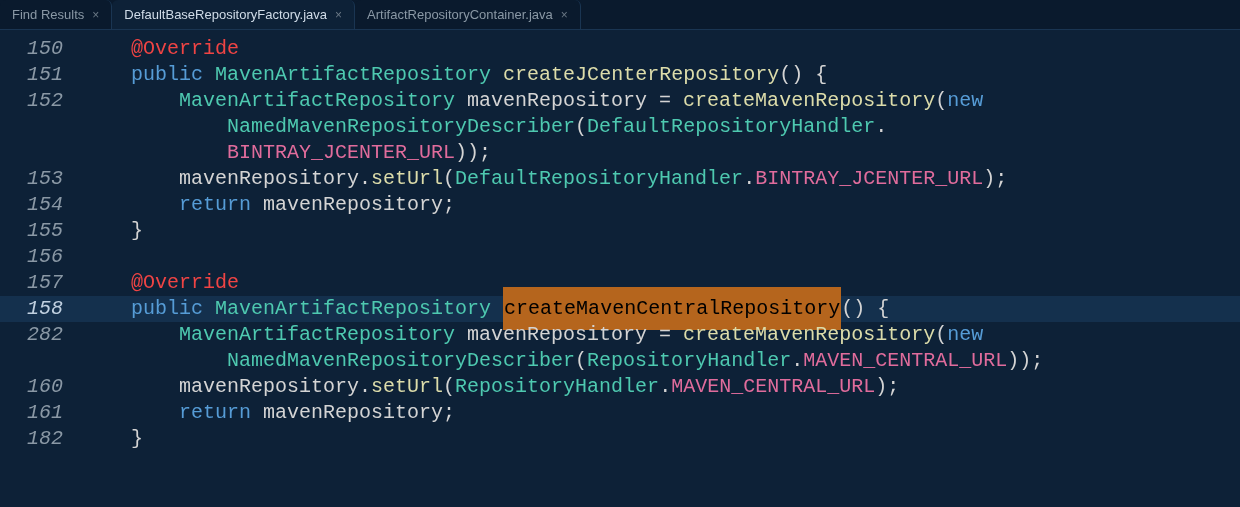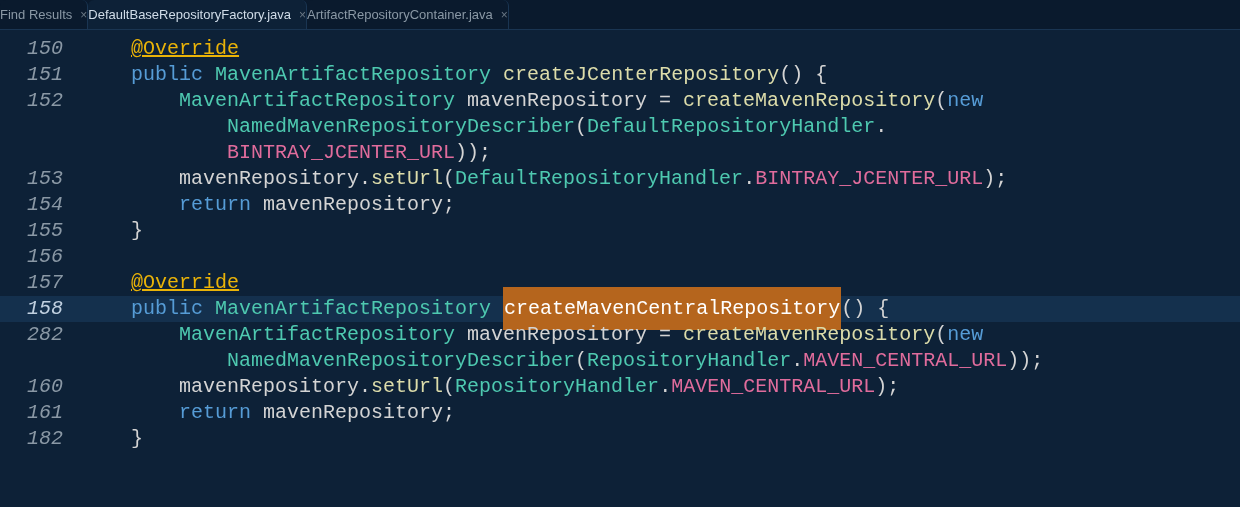--- a/index.html
+++ b/index.html
@@ -14,21 +14,21 @@
   }
   .tabs {
     display: flex;
     background: #0a1a2d;
     height: 30px;
     border-bottom: 1px solid #1a3552;
   }
   .tab {
     display: flex;
     align-items: center;
-    padding: 0 0;
+    padding: 0 12px;
     font-family: 'Segoe UI', Tahoma, sans-serif;
     font-size: 13px;
     color: #aab8c5;
     border-right: 1px solid #1a3552;
     border-top-left-radius: 6px;
     border-top-right-radius: 6px;
     position: relative;
     cursor: pointer;
     gap: 8px;
   }
@@ -76,31 +76,31 @@
     line-height: 26px;
     position: relative;
   }
   .code .line {
     height: 26px;
     padding-left: 8px;
   }
   .code .line.current {
     background: #14304d;
   }
-  .tok-annotation { color: #eab308; text-decoration: underline; }
+  .tok-annotation { color: #ef4444; }
   .tok-keyword2 { color: #569cd6; }
   .tok-type { color: #4ec9b0; }
   .tok-method { color: #dcdcaa; }
   .tok-const { color: #e06c9c; }
   .tok-punct { color: #d4d4d4; }
   .tok-new { color: #569cd6; }
   .tok-ident { color: #d4d4d4; }
   .highlight {
     background: #b5651d;
-    color: #ffffff;
+    color: #000000;
     padding: 10px 1px;
   }
 </style>
 </head>
 <body>
 
 <div class="tabs">
   <div class="tab inactive">
     <span>Find Results</span>
     <span class="close">×</span>

